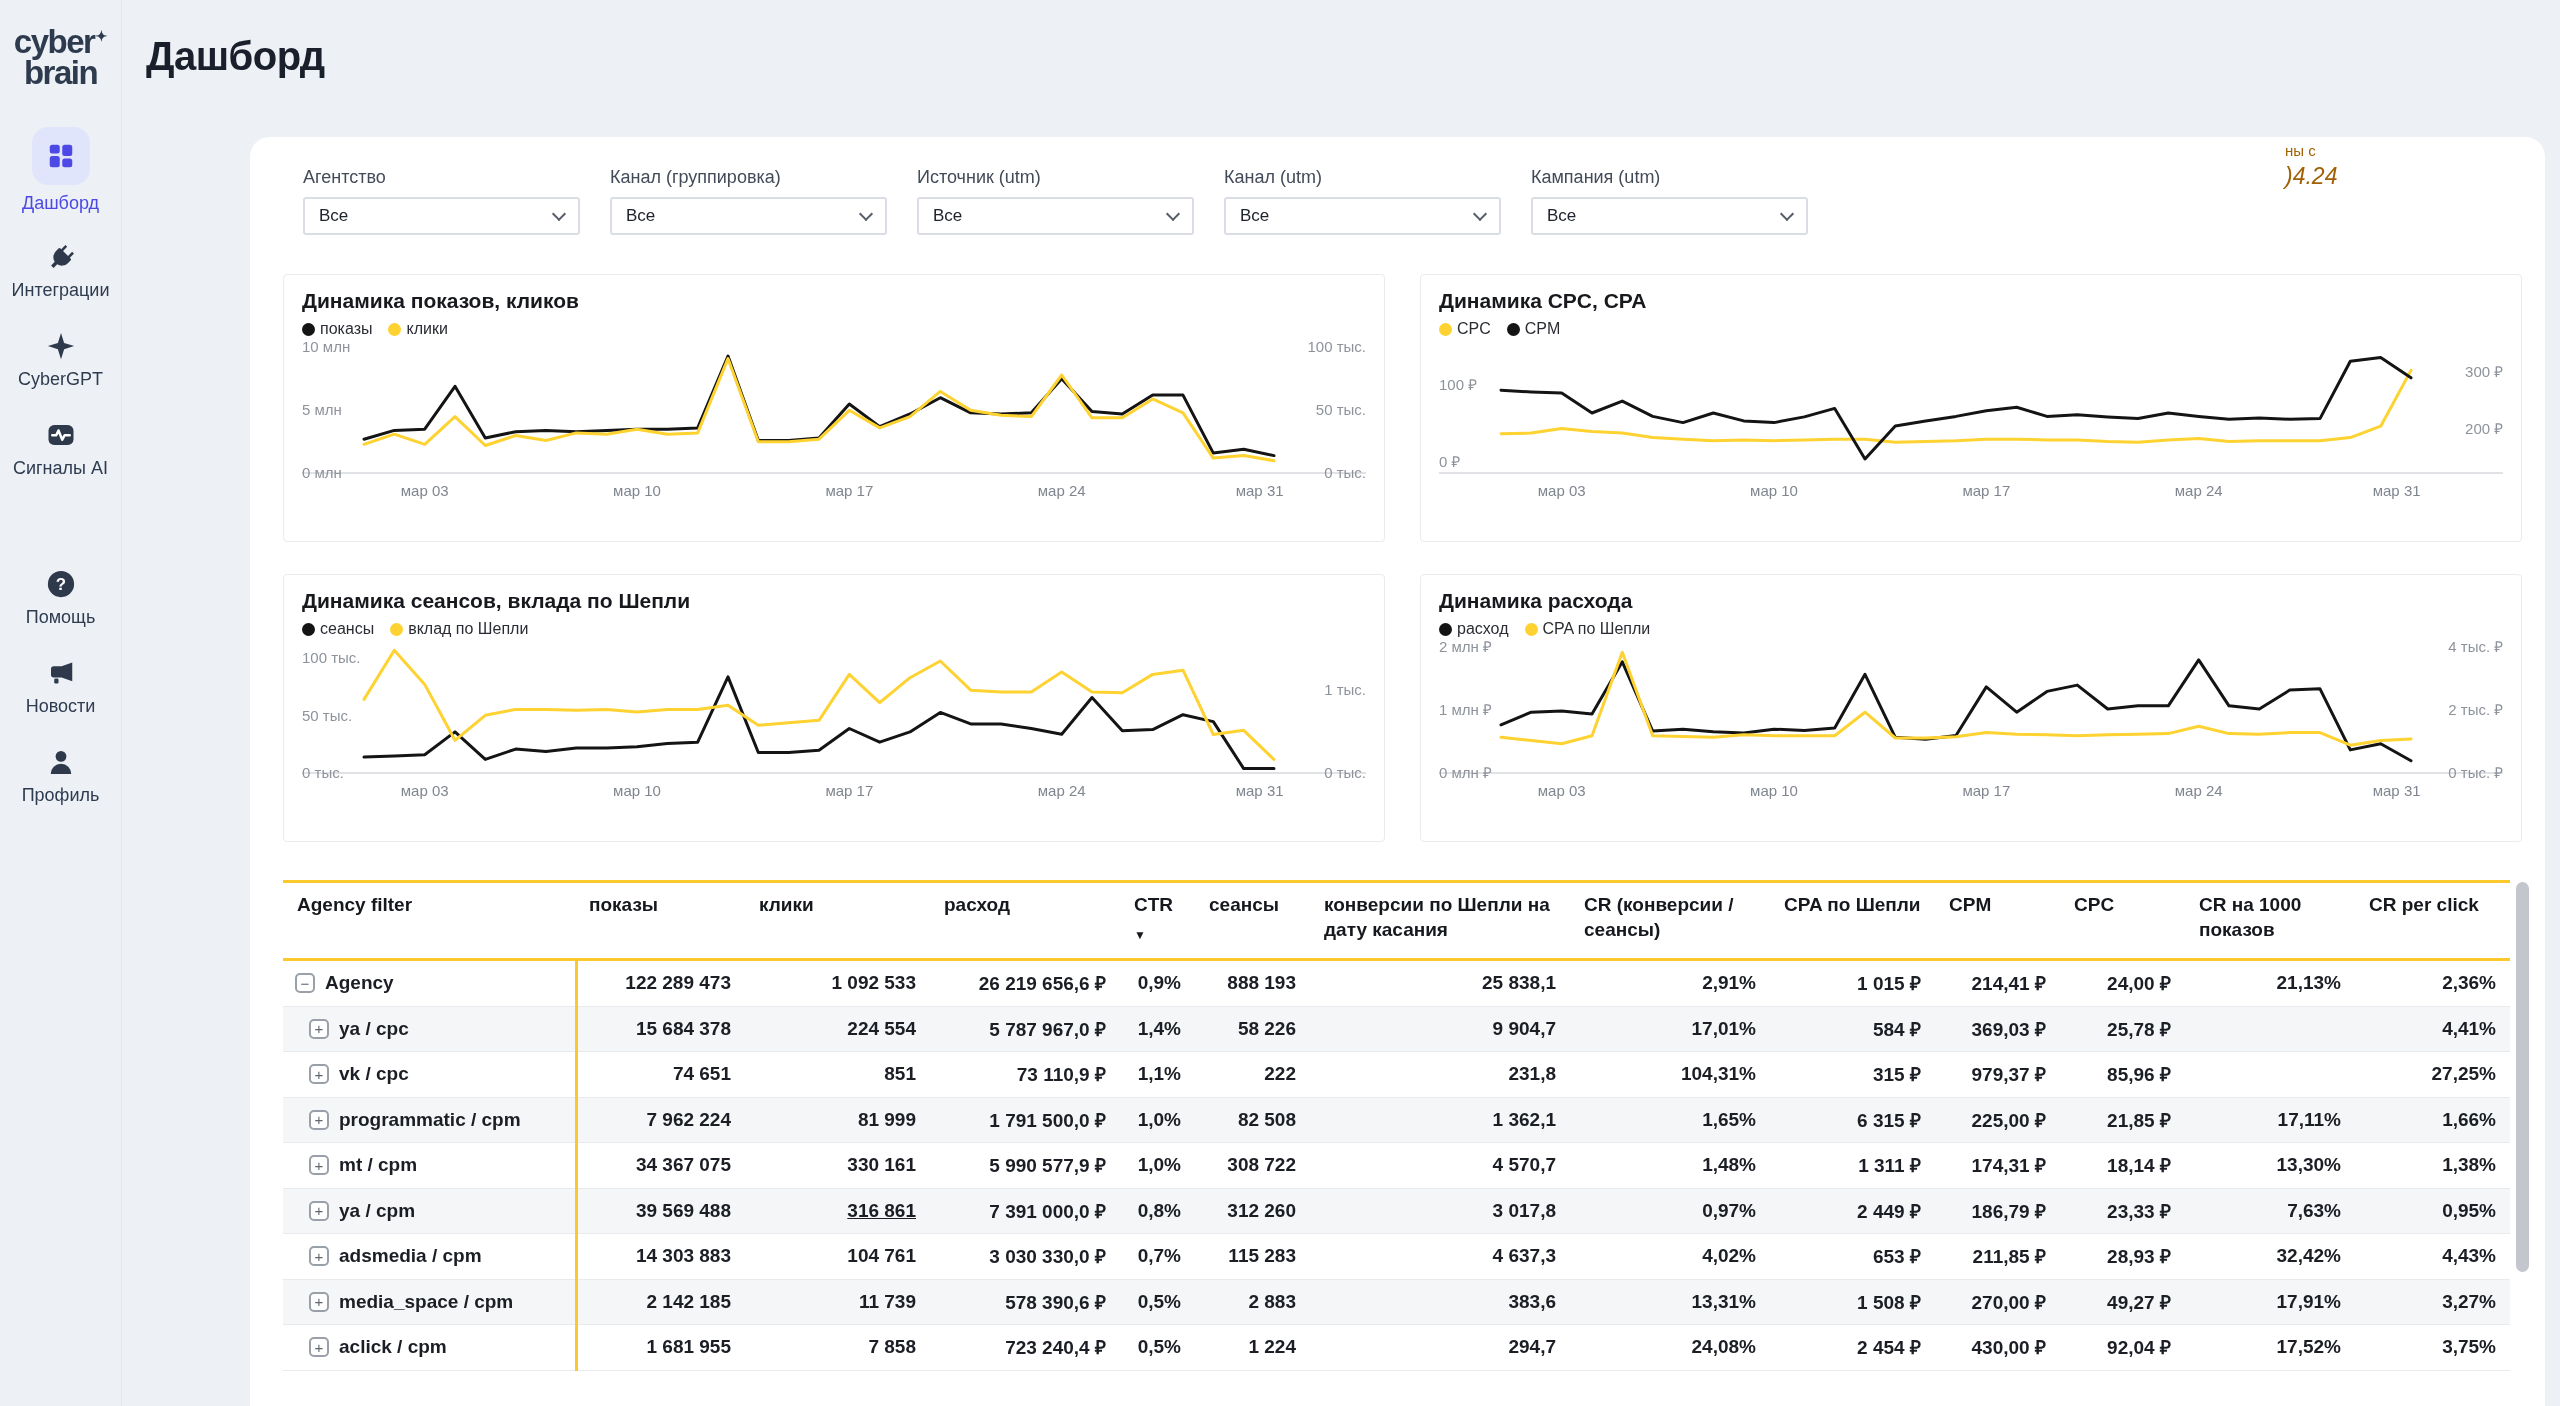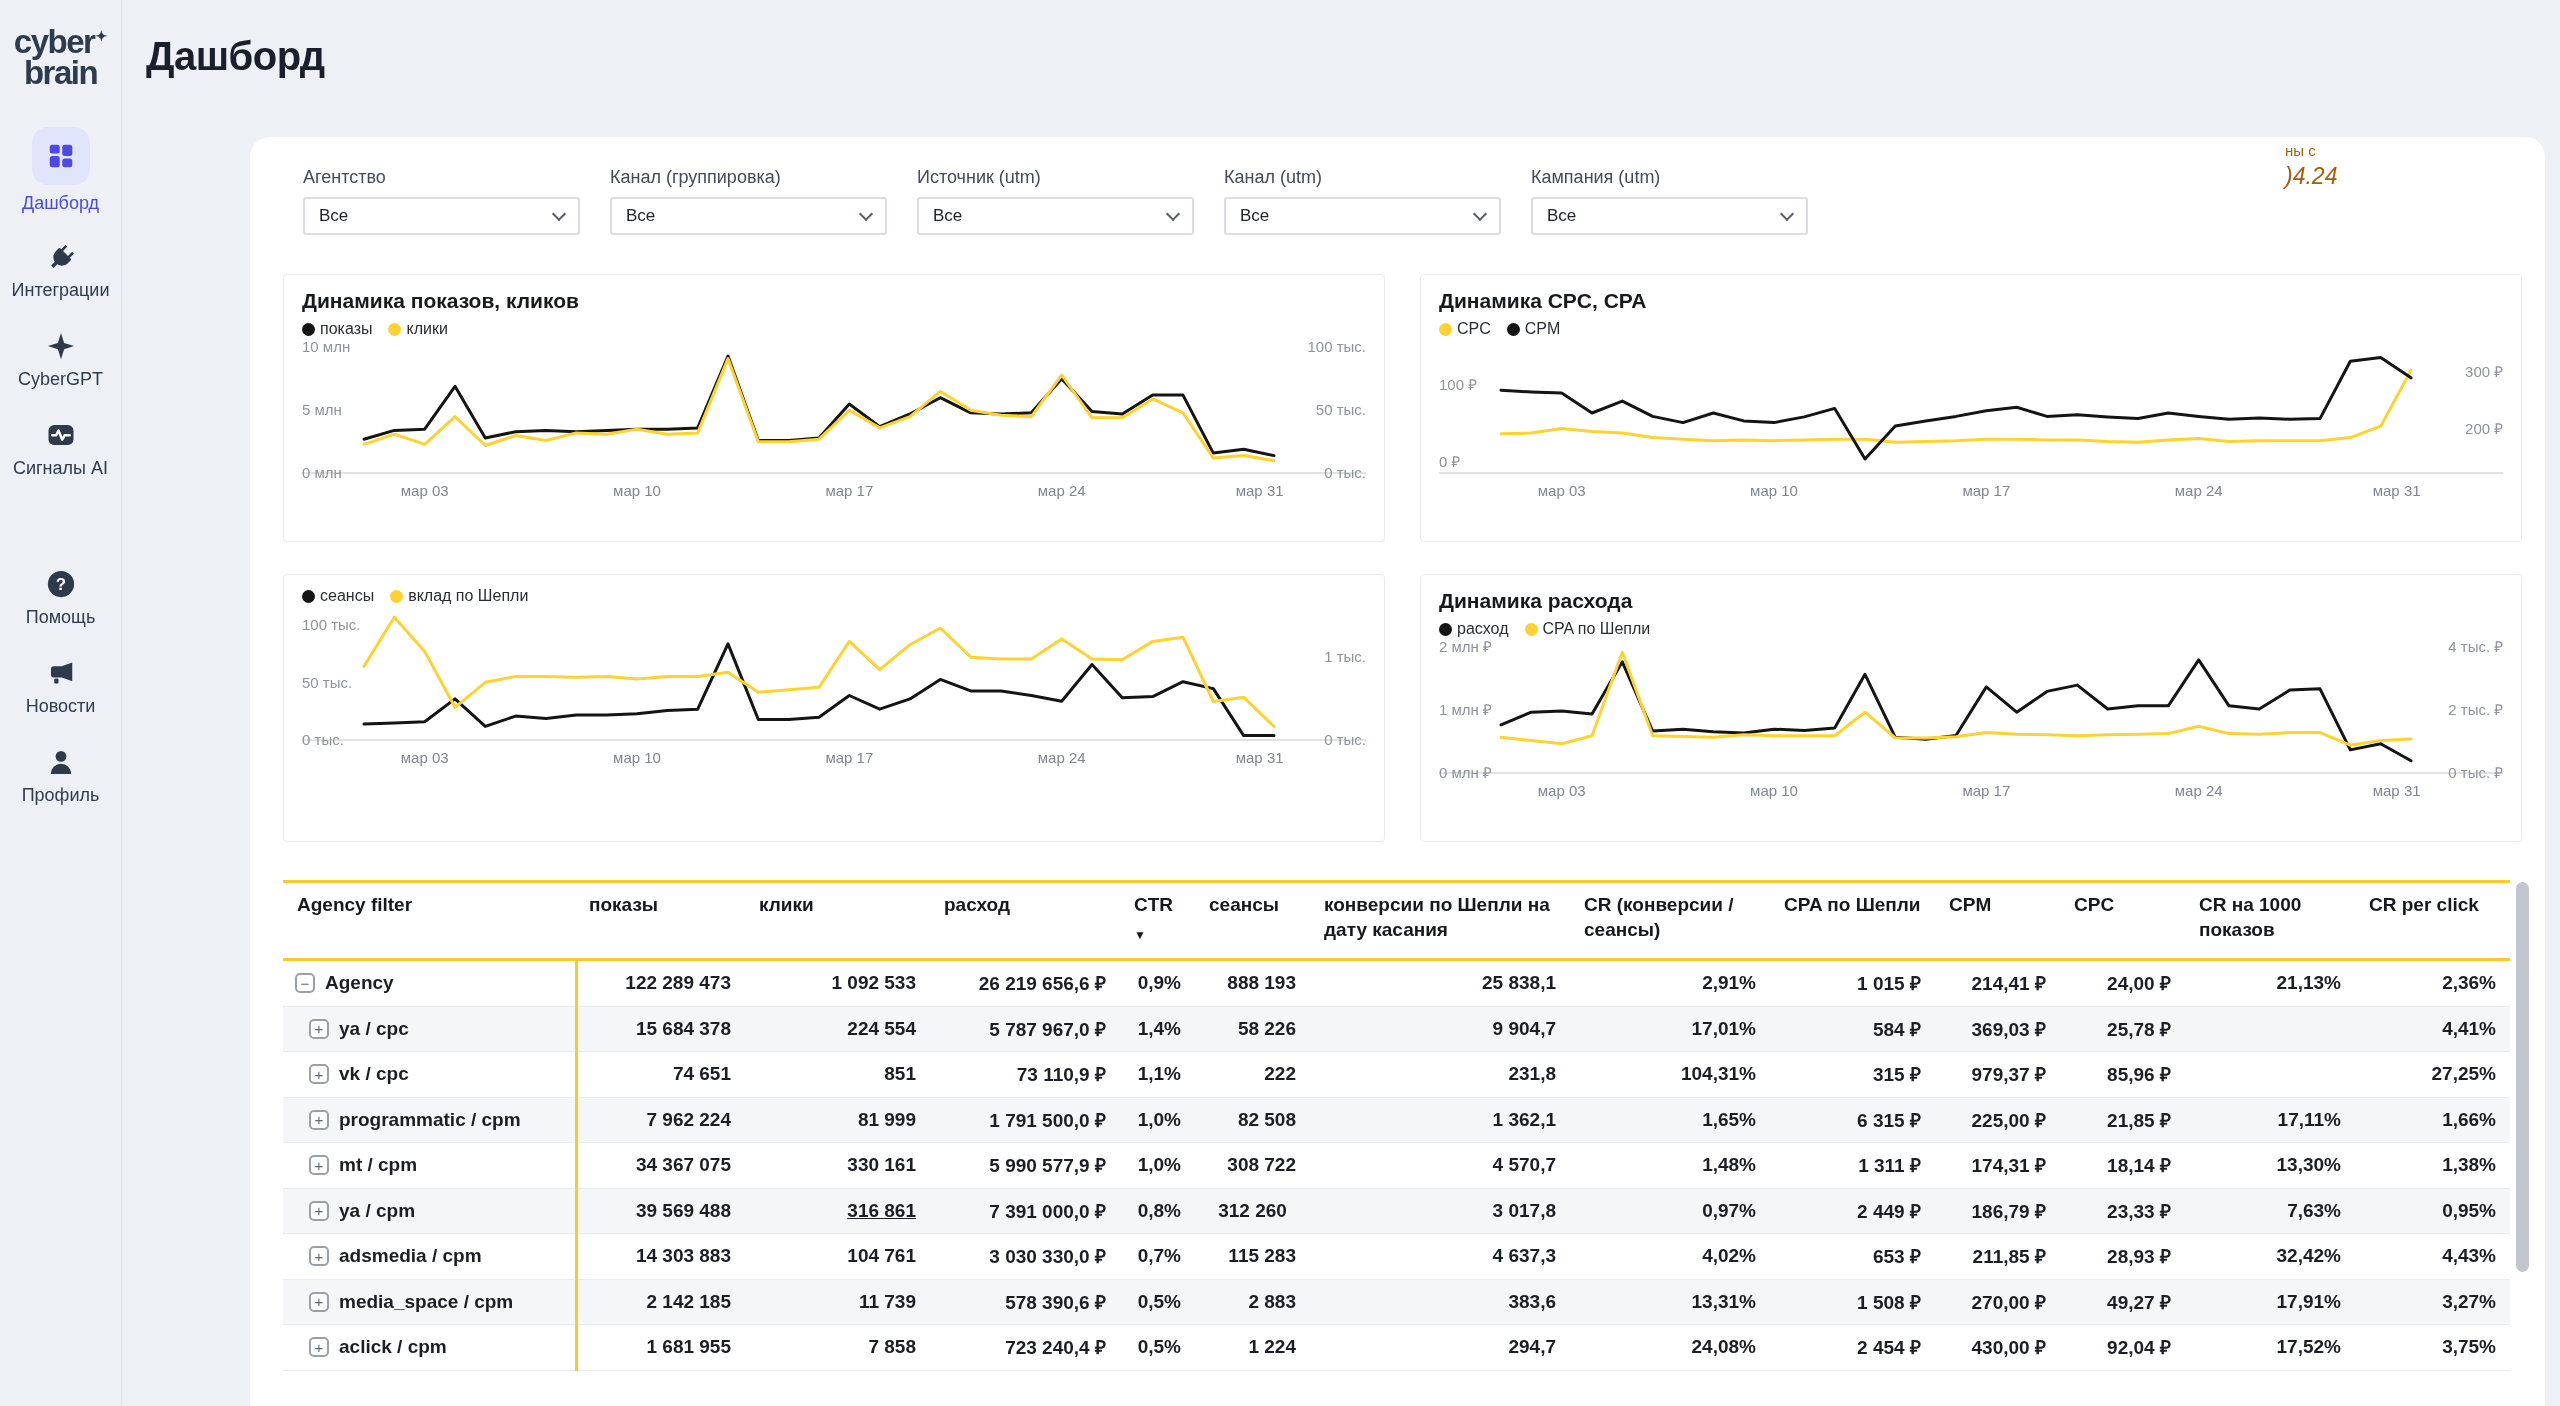--- a/index.html
+++ b/index.html
@@ -277,20 +277,21 @@
             </div>
             <div class="xlabels">
               <span class="xlab" style="left: 6.66667%;">мар 03</span>
               <span class="xlab" style="left: 30%;">мар 10</span>
               <span class="xlab" style="left: 53.3333%;">мар 17</span>
               <span class="xlab" style="left: 76.6667%;">мар 24</span>
               <span class="xlab" style="left: 100%; transform: translateX(-80%);">мар 31</span>
             </div>
           </div>
           <div class="chart-card">
+            <div class="chart-title">Динамика сеансов, вклада по Шепли</div>
             <div class="legend">
               <div class="legend-item">
                 <span class="legend-dot" style="background: rgb(20, 20, 20);"></span>
                 <span>сеансы</span>
               </div>
               <div class="legend-item">
                 <span class="legend-dot" style="background: rgb(253, 210, 49);"></span>
                 <span>вклад по Шепли</span>
               </div>
             </div>
@@ -458,21 +459,21 @@
             </div>
             <div class="tr striped">
               <div class="td name indent" style="width: 292px;">
                 <span class="expand">+</span>
                 <span>ya / cpm</span>
               </div>
               <div class="td" style="width: 170px;">39 569 488</div>
               <div class="td" style="width: 185px; text-decoration: underline;">316 861</div>
               <div class="td" style="width: 190px;">7 391 000,0 ₽</div>
               <div class="td" style="width: 75px;">0,8%</div>
-              <div class="td" style="width: 115px; text-align: center;">312 260</div>
+              <div class="td" style="width: 115px;">312 260</div>
               <div class="td" style="width: 260px;">3 017,8</div>
               <div class="td" style="width: 200px;">0,97%</div>
               <div class="td" style="width: 165px;">2 449 ₽</div>
               <div class="td" style="width: 125px;">186,79 ₽</div>
               <div class="td" style="width: 125px;">23,33 ₽</div>
               <div class="td" style="width: 170px;">7,63%</div>
               <div class="td" style="width: 155px;">0,95%</div>
             </div>
             <div class="tr">
               <div class="td name indent" style="width: 292px;">

